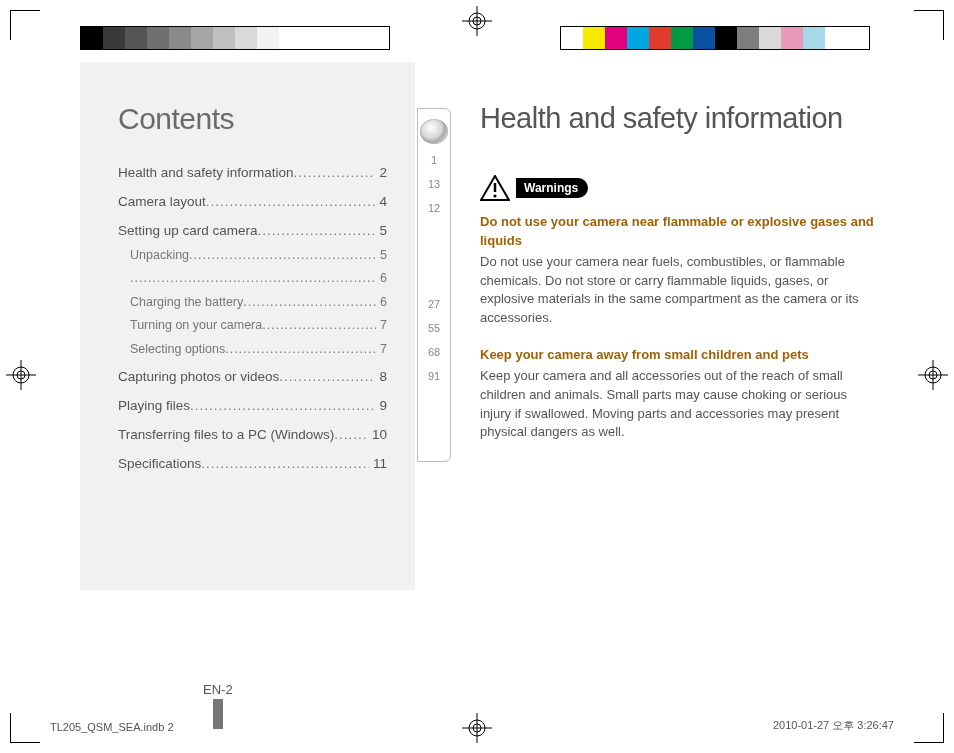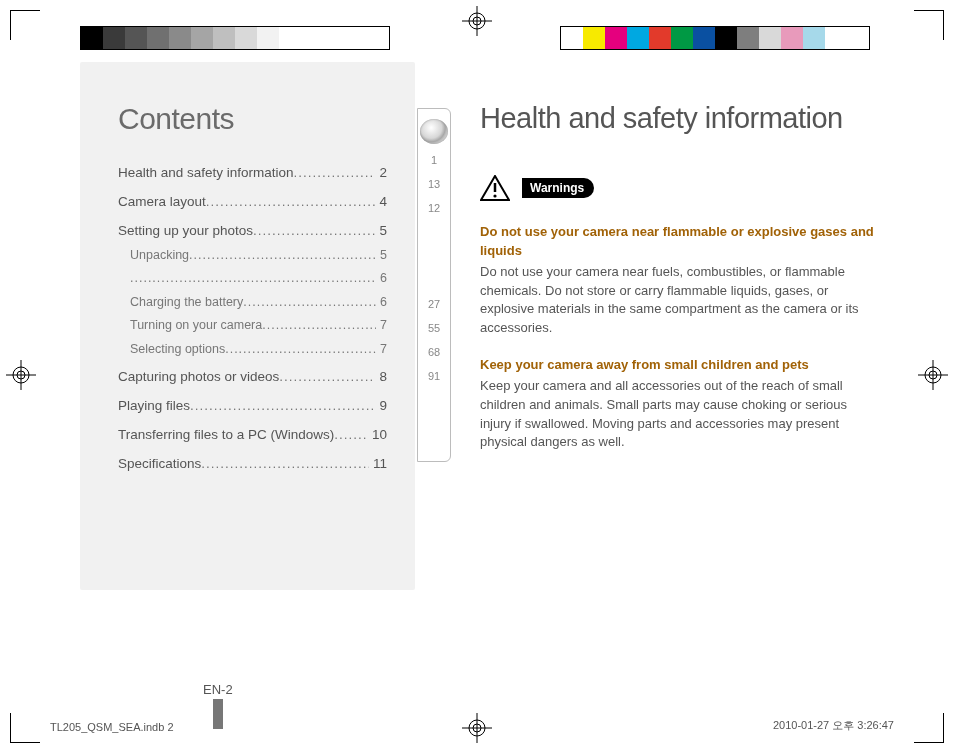--- a/index.html
+++ b/index.html
@@ -48,21 +48,21 @@
     width: 28px; height: 28px; margin: 0 auto 10px;
     border-radius: 50%; background: radial-gradient(circle at 40% 35%, #fff 0%, #d7d7d7 45%, #a8a8a8 60%, #ededed 80%);
     box-shadow: inset 0 0 2px #888;
   }
   .tab-num { font-size: 11px; color:#888; text-align:center; flex:0 0 auto; margin-bottom: 12px; }
 
   
   .right-panel { position: absolute; left: 480px; top: 102px; width: 400px; }
   .right-title { font-size: 29px; font-weight: 400; color: #555; letter-spacing: -0.5px; margin-bottom: 40px; }
 
-  .warn-row { display: flex; align-items: center; gap: 12px; margin-bottom: 22px; }
+  .warn-row { display: flex; align-items: center; gap: 6px; margin-bottom: 12px; }
   .warn-badge { background: #000; color:#fff; font-size:12px; padding:3px 10px 3px 8px; border-radius: 0 12px 12px 0; font-weight:bold; }
   .warn-tri { width: 30px; height: 26px; }
 
   .para { font-size: 13px; line-height: 1.45; color:#555; margin-bottom: 18px; }
   .para-head { font-weight: bold; color:#a16207; display:block; margin-bottom:2px; }
 
   .page-num { position:absolute; left: 203px; bottom: 56px; font-size: 13px; color:#555; }
   .page-bar { position:absolute; left: 213px; bottom: 24px; width: 10px; height: 30px; background:#777; }
 
   .slug-left { position:absolute; left: 50px; bottom: 20px; font-size: 11px; color:#555; }
@@ -157,21 +157,21 @@
           </div>
           <div class="toc-group">
             <div class="toc-row">
               <span class="toc-label">Camera layout</span>
               <span class="toc-dots">  ............................................................</span>
               <span class="toc-page">4</span>
             </div>
           </div>
           <div class="toc-group">
             <div class="toc-row">
-              <span class="toc-label">Setting up your photos</span>
+              <span class="toc-label">Setting up card camera</span>
               <span class="toc-dots">  ............................................................</span>
               <span class="toc-page">5</span>
             </div>
             <div class="toc-row toc-sub">
               <span class="toc-label">Unpacking</span>
               <span class="toc-dots"> ............................................................</span>
               <span class="toc-page">5</span>
             </div>
             <div class="toc-row toc-sub">
               <span class="toc-dots"> ............................................................</span>

